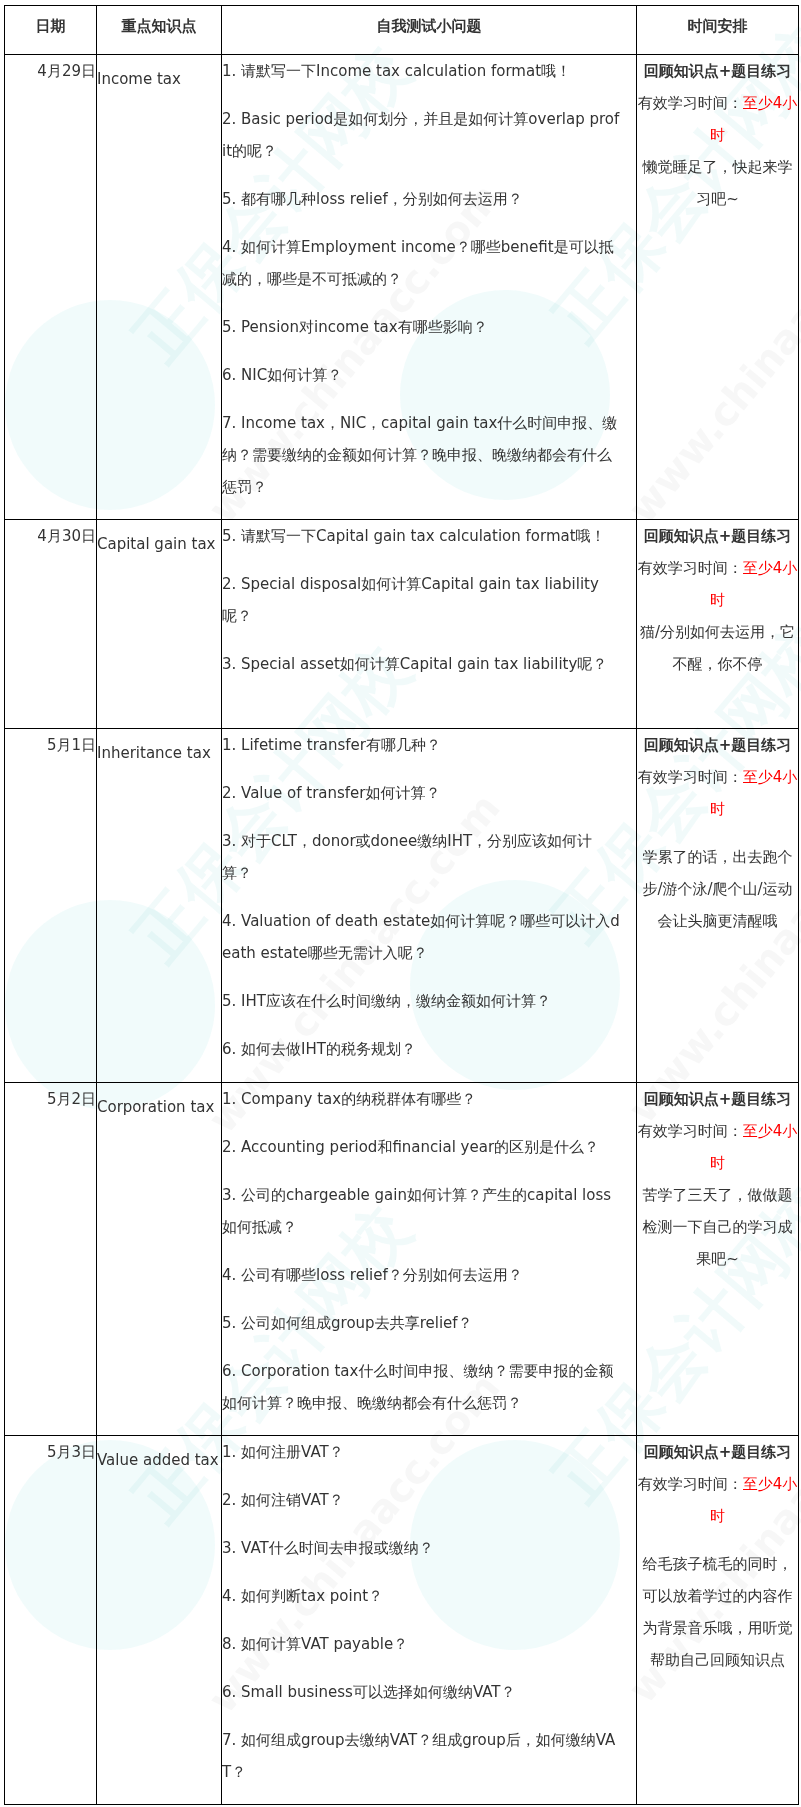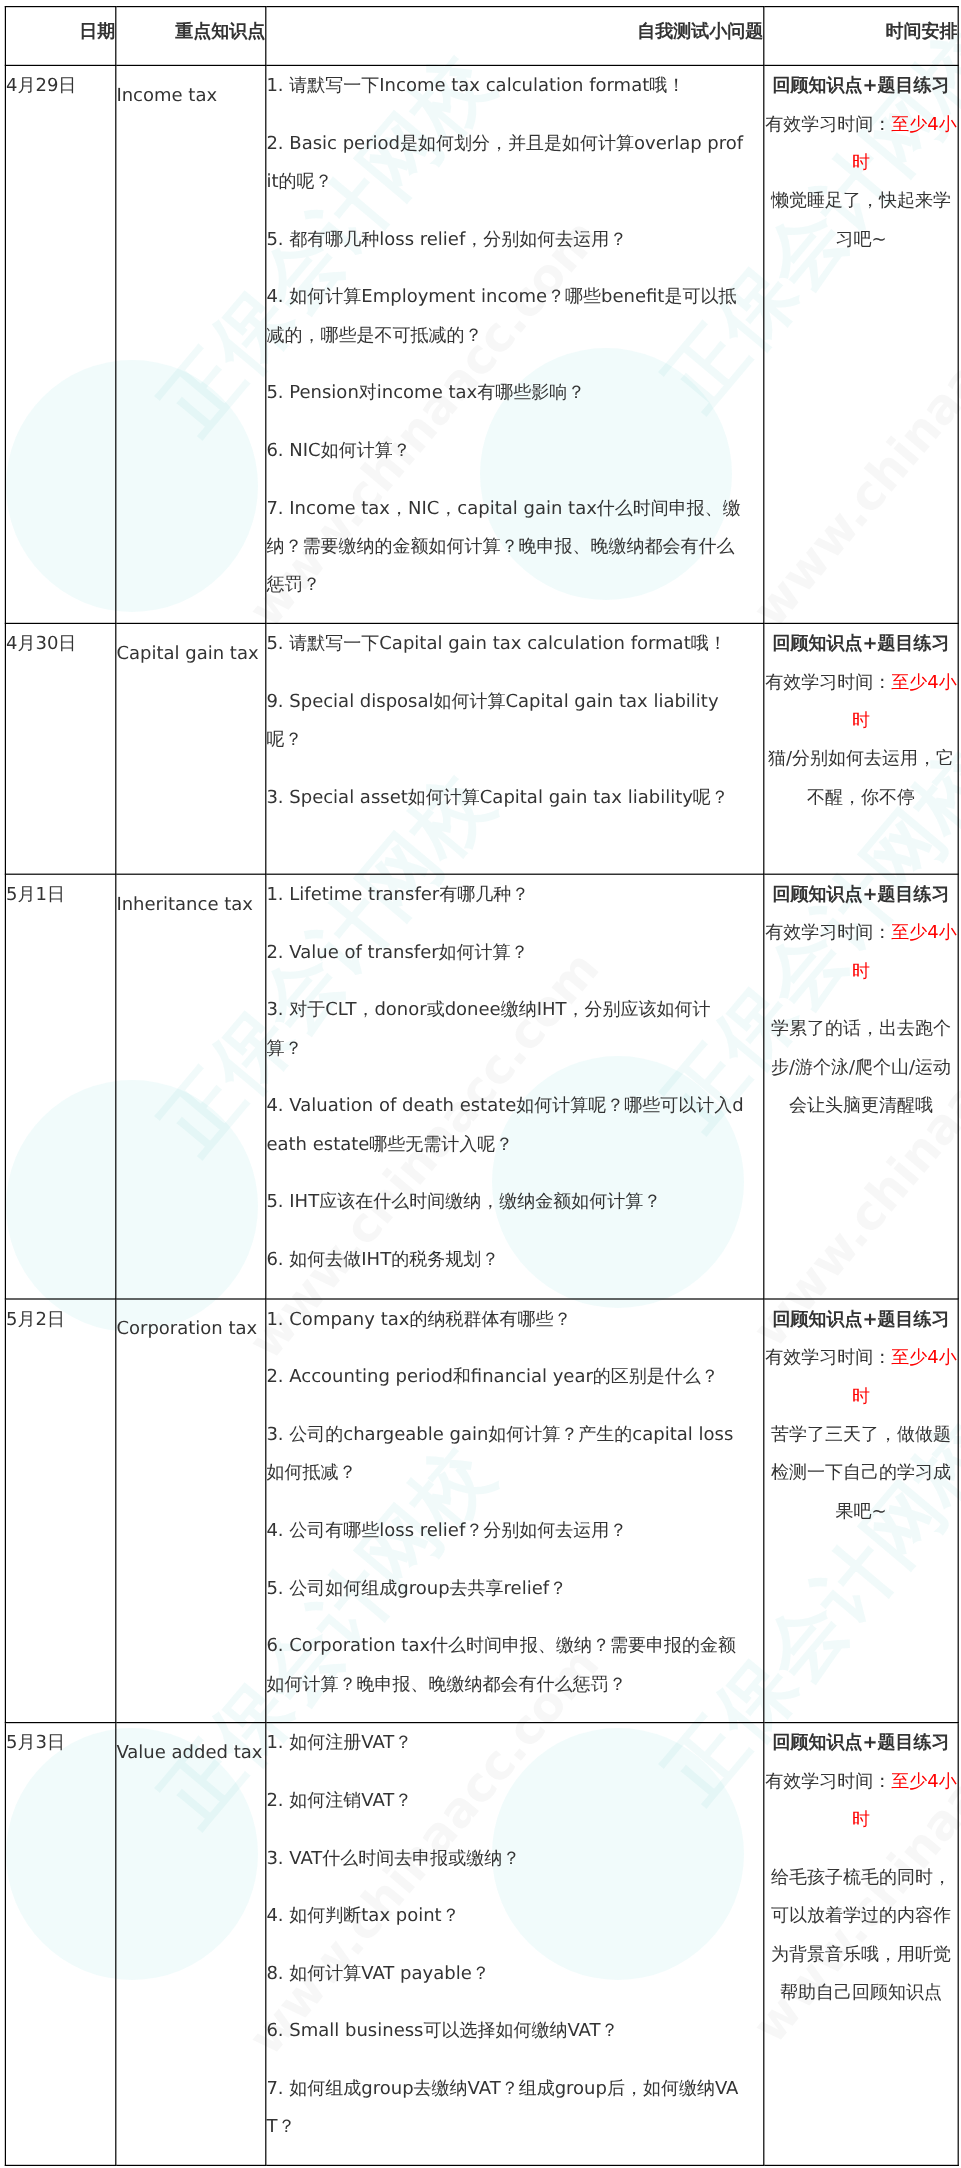--- a/index.html
+++ b/index.html
@@ -9,26 +9,26 @@
   .wm-circle { position: absolute; width: 210px; height: 210px; border-radius: 50%;
                background: rgba(120, 215, 215, 0.10); }
   .wm-text { position: absolute; font-size: 64px; font-weight: bold; color: rgba(120, 210, 210, 0.10);
              transform: rotate(-50deg); white-space: nowrap; font-family: "DejaVu Sans", sans-serif; }
   .wm-url { position: absolute; font-size: 40px; font-weight: bold; color: rgba(140, 140, 140, 0.07);
             transform: rotate(-50deg); white-space: nowrap; font-family: "DejaVu Sans", sans-serif; }
   table.plan { position: absolute; left: 4px; top: 5px; width: 794px; border-collapse: collapse;
                table-layout: fixed; z-index: 1; background: transparent; }
   table.plan td, table.plan th { border: 1.5px solid #000000; vertical-align: top; font-size: 15px;
                line-height: 32px; padding: 0; }
-  table.plan th { font-weight: bold; text-align: right; vertical-align: top; padding-top: 4px; color: #333333; }
+  table.plan th { font-weight: bold; text-align: center; vertical-align: top; padding-top: 4px; color: #333333; }
   col.c-date { width: 92px; }
   col.c-topic { width: 125px; }
   col.c-q { width: 415px; }
   col.c-time { width: 162px; }
-  td.date { text-align: left; vertical-align: middle; margin-left: 21px; }
+  td.date { text-align: right; vertical-align: middle; margin-left: 21px; }
   td.topic { padding: 0 6px 0 8px; }
   td.topic div { padding-top: 8px; }
   td.questions { padding: 8px 6px 0 8px; }
   td.questions p { margin: 0 16px 16px 0; word-break: break-all; }
   td.time { padding: 8px 4px 0 7px; }
   td.time p { margin: 0; word-break: break-all; text-align: center; }
   .bold { font-weight: bold; }
   .red { color: #ff0000; }
   .spacer { height: 16px; }
 </style>
@@ -94,21 +94,21 @@
       </td>
     </tr>
 
     <tr style="height:209px;">
       <td class="date">4月30日</td>
       <td class="topic">
           <div>Capital gain tax</div>
         </td>
       <td class="questions">
         <p>5. 请默写一下Capital gain tax calculation format哦！</p>
-        <p>9. Special disposal如何计算Capital gain tax liability呢？</p>
+        <p>2. Special disposal如何计算Capital gain tax liability呢？</p>
         <p>3. Special asset如何计算Capital gain tax liability呢？</p>
       </td>
       <td class="time">
         <p class="bold">回顾知识点+题目练习</p>
         <p><span>有效学习时间：</span><span class="red">至少4小时</span></p>
         <p>猫/分别如何去运用，它不醒，你不停</p>
       </td>
     </tr>
 
     <tr style="height:354px;">

